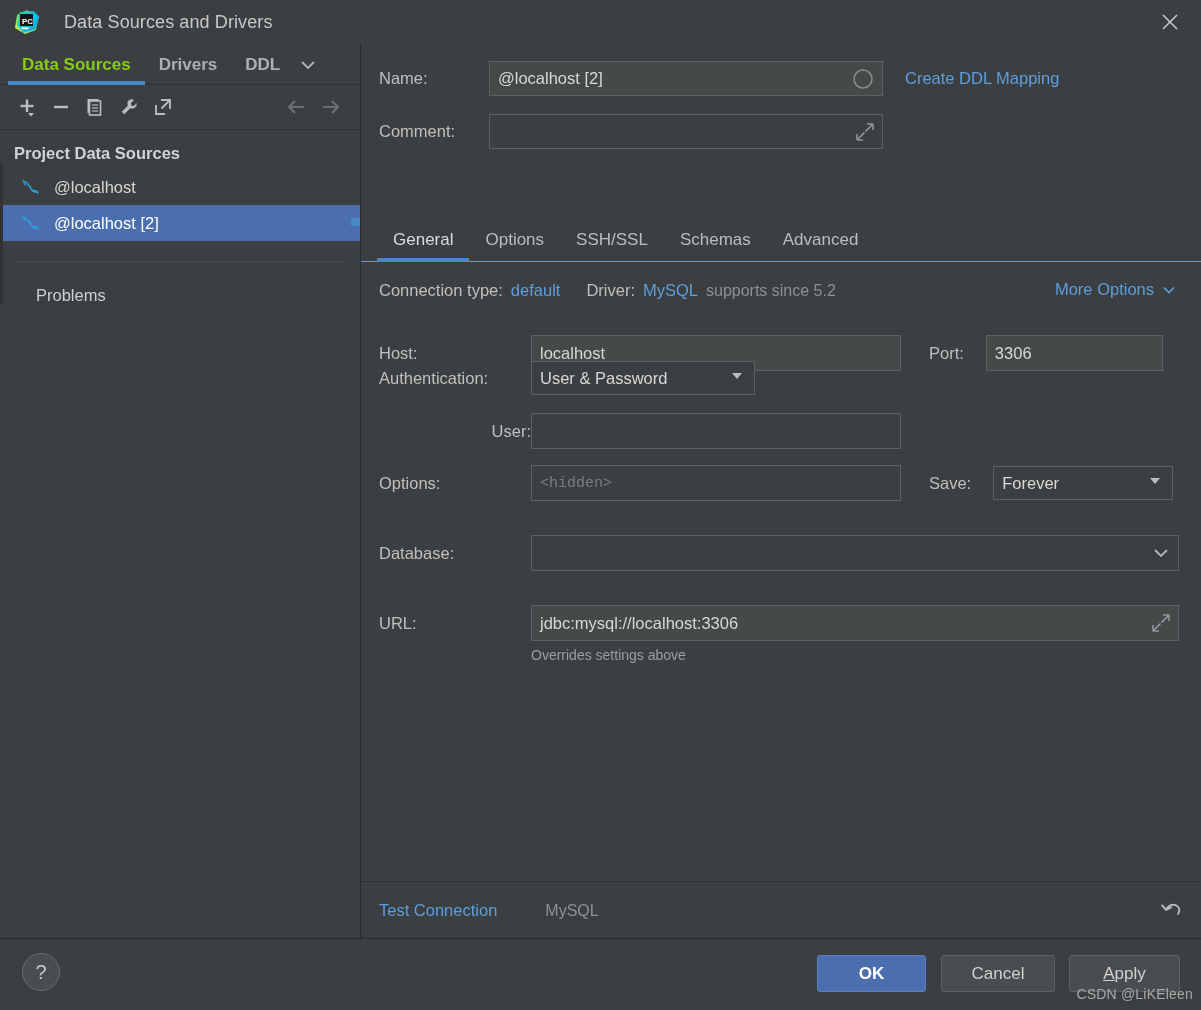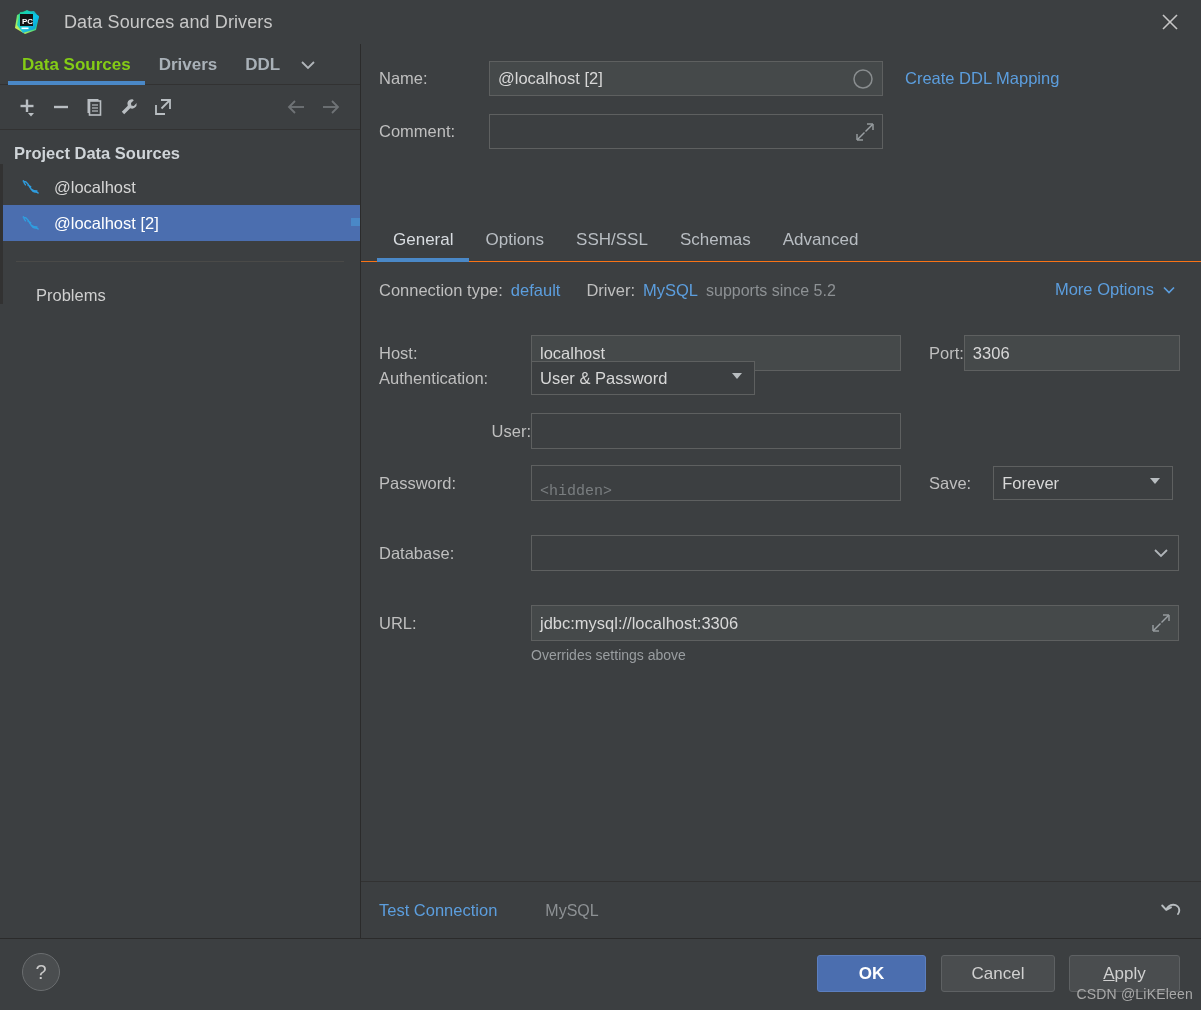--- a/index.html
+++ b/index.html
@@ -573,21 +573,21 @@
         </svg>
       </span>
     </div>
 
     <div class="form-row" style="left:18px; top:246px;">
       <span class="lbl" style="width:152px; margin-top:45px;">Host:</span>
       <span class="field" style="width:370px; height:36px; margin-top:45px;">
         <span>localhost</span>
       </span>
       <span class="lbl" style="margin-left:28px; margin-top:45px;">Port:</span>
-      <span class="field" style="width:216px; height:36px; margin-top:45px;">
+      <span class="field" style="width:177px; height:36px; margin-left:22px; margin-top:45px;">
         <span>3306</span>
       </span>
     </div>
 
     <div class="form-row" style="left:18px; top:317px;">
       <span class="lbl" style="width:152px;">Authentication:</span>
       <span class="combo" style="width:224px;">
         <span>User &amp; Password</span>
         <span class="caret">
           <svg width="16" height="16" viewBox="0 0 16 16">
@@ -598,22 +598,22 @@
     </div>
 
     <div class="form-row" style="left:18px; top:369px;">
       <span class="lbl" style="width:152px;text-align:right;">User:</span>
       <span class="field empty-bg" style="width:370px; height:36px;">
         <span></span>
       </span>
     </div>
 
     <div class="form-row" style="left:18px; top:421px;">
-      <span class="lbl" style="width:152px;">Password:</span>
-      <span class="field empty-bg" style="width:370px; height:36px;align-items:flex-end;">
+      <span class="lbl" style="width:152px;">Options:</span>
+      <span class="field empty-bg" style="width:370px; height:36px;">
         <span class="ph">&lt;hidden&gt;</span>
       </span>
       <span class="lbl" style="margin-left:28px;">Save:</span>
       <span class="combo" style="width:180px; margin-left:22px;">
         <span>Forever</span>
         <span class="caret">
           <svg width="16" height="16" viewBox="0 0 16 16">
             <polygon points="3,5 13,5 8,11" fill="#b8bdc0"></polygon>
           </svg>
         </span>

